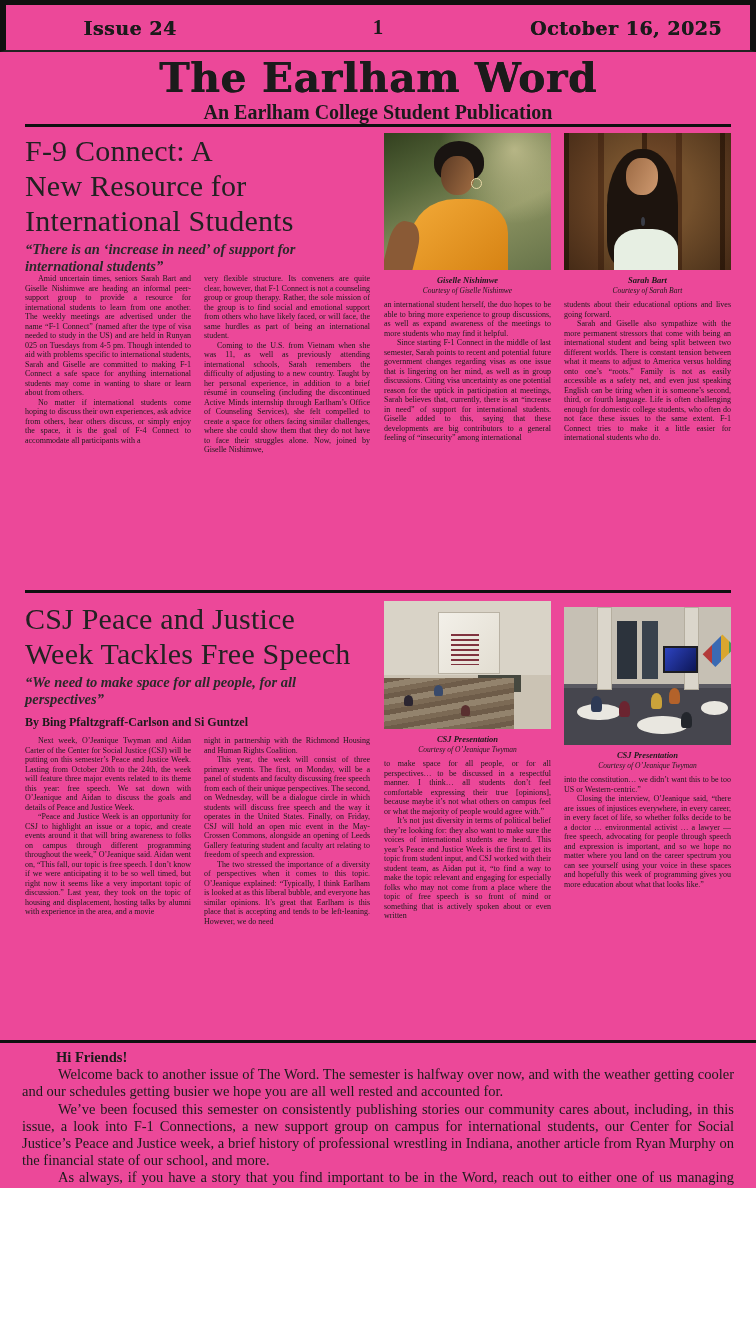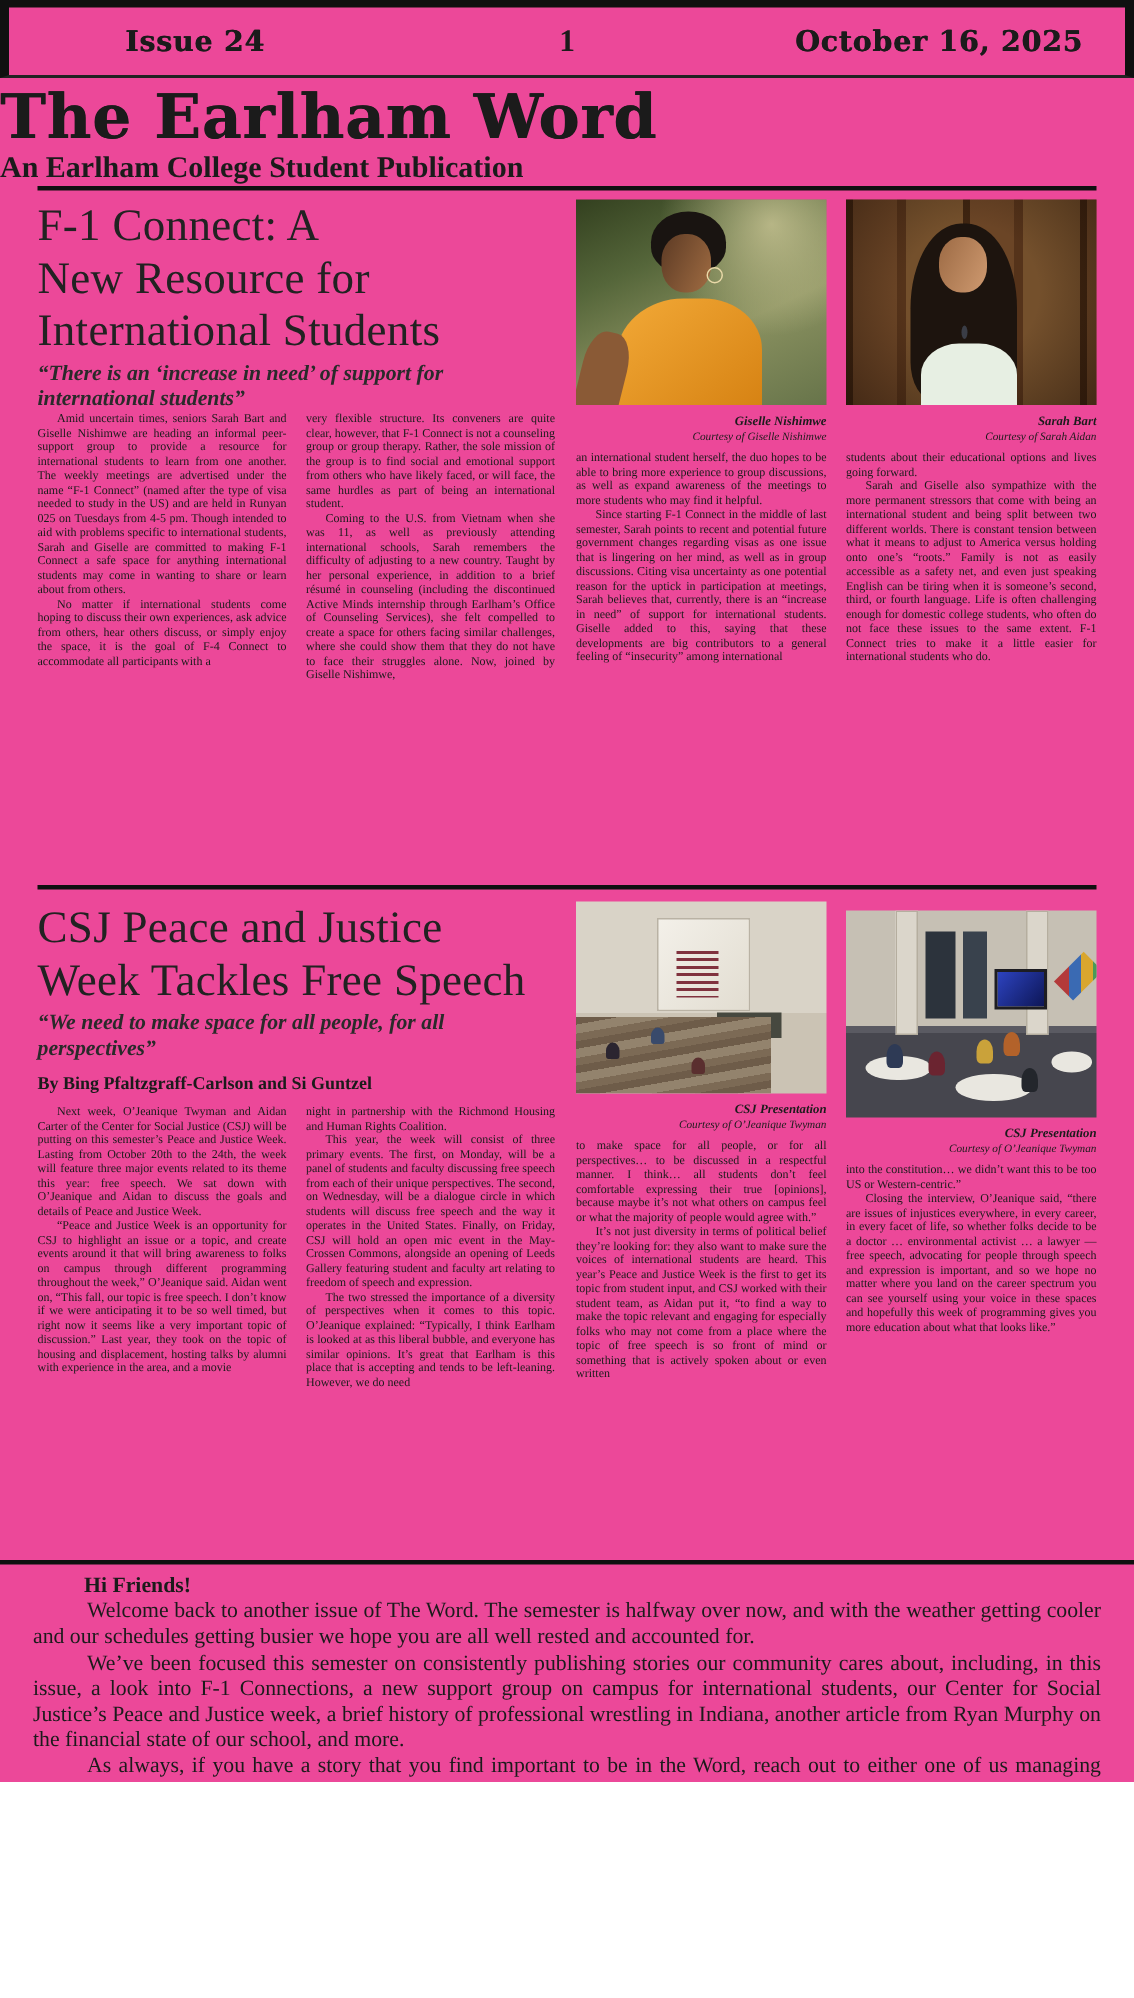--- a/index.html
+++ b/index.html
@@ -12,41 +12,41 @@
     box-sizing:border-box;height:52px;
     border-top:5px solid #101010;border-left:6px solid #101010;border-right:6px solid #101010;
     border-bottom:2px solid #222;
     display:grid;grid-template-columns:1fr 1fr 1fr;align-items:center;
   }
   .blackletter{font-family:"DejaVu Serif", serif;font-weight:700;letter-spacing:.5px;
     text-shadow:.4px 0 0 currentColor;}
   .hdr-cell{text-align:center;font-size:19px;}
   .hdr-page{font-size:21px;font-weight:700;font-family:"Liberation Serif",serif;text-shadow:none;}
   
-  .masthead{padding-top:4px;}
+  .masthead{text-align:center;padding-top:4px;}
   .masthead h1{margin:0;font-size:41px;line-height:44px;}
   .masthead .sub{font-size:20px;font-weight:700;line-height:24px;margin-top:0;}
   .rule{background:#101010;margin:0 25px;}
   .rule.full{margin:0;} .r3{height:3px;} .r4{height:4px;}
   
   .article{box-sizing:border-box;padding:6px 25px 0 25px;overflow:hidden;}
   .art1{height:463px;}
   .art2{height:447px;padding-top:8px;}
   .art-flex{display:flex;gap:13px;}
   .half{width:346px;flex:0 0 auto;}
   .half.right{width:347px;}
   .art-title{margin:0;font-weight:400;font-size:30px;line-height:35px;letter-spacing:.2px;color:#222;}
   .art-sub{font-style:italic;font-size:14.5px;line-height:16.5px;margin:3px 0 0 0;font-weight:700;color:#2a2a2a;}
   .art-byline{font-weight:700;font-size:12px;margin:8px 0 6px 0;}
   .cols2{display:flex;gap:13px;}
   .tcol{width:166px;flex:0 0 auto;font-size:8px;line-height:9.5px;text-align:justify;}
   .tcol p{margin:0;}
   .tcol p.ind{text-indent:13px;}
   .pcol{width:167px;flex:0 0 auto;}
-  .caption{text-align:right;font-style:italic;}
+  .caption{text-align:center;font-style:italic;}
   .caption .cap{font-size:8.5px;font-weight:700;margin-top:5px;line-height:11px;}
   .caption .credit{font-size:7.5px;line-height:10px;margin-bottom:4px;}
   .pcol .tcol{width:100%;}
   
   .photo{position:relative;width:100%;overflow:hidden;}
   .ph1{height:137px;
     background:
       radial-gradient(circle at 78% 12%, rgba(255,240,190,.55), rgba(255,240,190,0) 42%),
       linear-gradient(155deg,#33401f 0%,#55663a 30%,#8a9160 62%,#67744a 100%);}
   .ph1 .hair{position:absolute;top:6%;left:30%;width:30%;height:30%;background:#191411;border-radius:50% 50% 42% 42%;}
@@ -110,21 +110,21 @@
   <div class="masthead">
     <h1 class="blackletter">The Earlham Word</h1>
     <div class="sub">An Earlham College Student Publication</div>
   </div>
   <div class="rule r3"></div>
 
   <section class="article art1">
     <div class="art-flex">
       <div class="half">
         <h2 class="art-title">
-          <span style="display:block">F-1 Connect: A</span>
+          <span style="display:block">F-9 Connect: A</span>
           <span style="display:block">New Resource for</span>
           <span style="display:block">International Students</span>
         </h2>
         <div class="art-sub">“There is an ‘increase in need’ of support for international students”</div>
         <div class="cols2">
           <div class="tcol">
             <p class="ind">Amid uncertain times, seniors Sarah Bart and Giselle Nishimwe are heading an informal peer-support group to provide a resource for international students to learn from one another. The weekly meetings are advertised under the name “F-1 Connect” (named after the type of visa needed to study in the US) and are held in Runyan 025 on Tuesdays from 4-5 pm. Though intended to aid with problems specific to international students, Sarah and Giselle are committed to making F-1 Connect a safe space for anything international students may come in wanting to share or learn about from others.</p>
             <p class="ind">No matter if international students come hoping to discuss their own experiences, ask advice from others, hear others discuss, or simply enjoy the space, it is the goal of F-4 Connect to accommodate all participants with a</p>
           </div>
           <div class="tcol">
@@ -154,21 +154,21 @@
           </div>
           <div class="pcol">
             <div class="photo ph2">
               <div class="hair"></div>
               <div class="face"></div>
               <div class="top"></div>
               <div class="neck"></div>
             </div>
             <div class="caption">
               <div class="cap">Sarah Bart</div>
-              <div class="credit">Courtesy of Sarah Aidan</div>
+              <div class="credit">Courtesy of Sarah Bart</div>
             </div>
             <div class="tcol">
               <p>students about their educational options and lives going forward.</p>
               <p class="ind">Sarah and Giselle also sympathize with the more permanent stressors that come with being an international student and being split between two different worlds. There is constant tension between what it means to adjust to America versus holding onto one’s “roots.” Family is not as easily accessible as a safety net, and even just speaking English can be tiring when it is someone’s second, third, or fourth language. Life is often challenging enough for domestic college students, who often do not face these issues to the same extent. F-1 Connect tries to make it a little easier for international students who do.</p>
             </div>
           </div>
         </div>
       </div>
     </div>
   </section>

